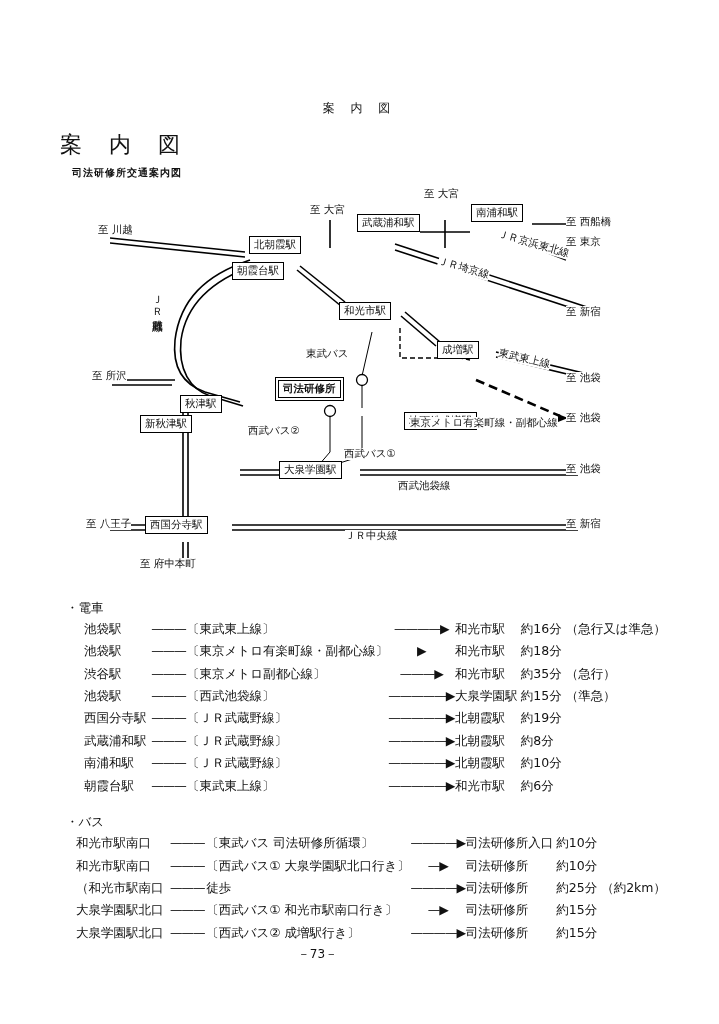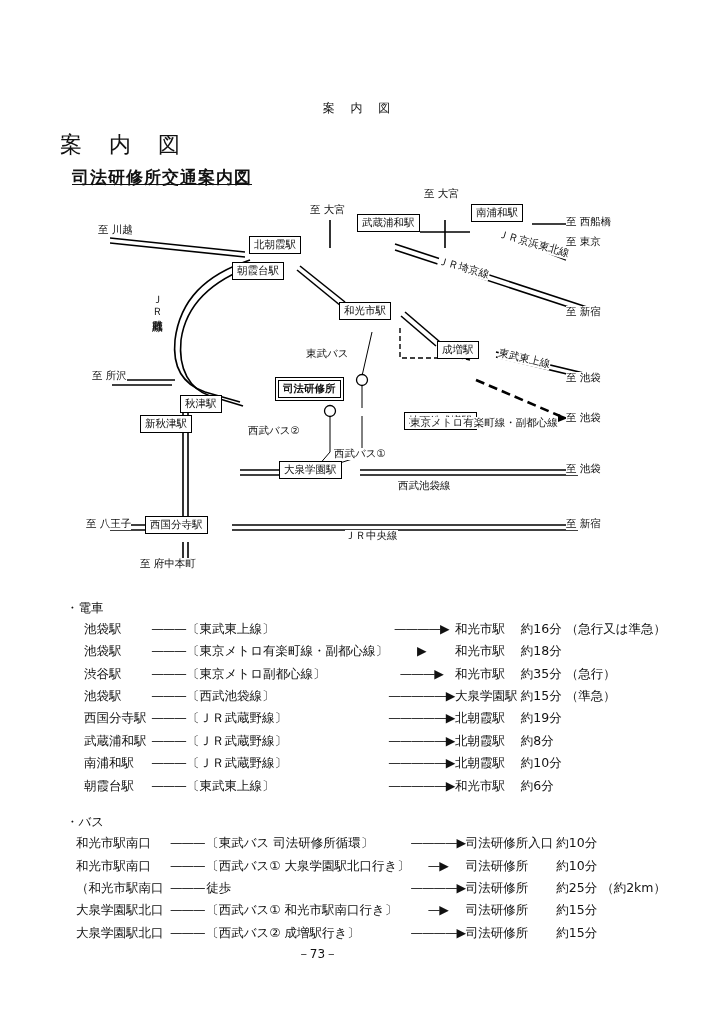--- a/index.html
+++ b/index.html
@@ -35,24 +35,23 @@
     top: 130px;
     left: 60px;
     font-size: 22px;
     letter-spacing: 10px;
     font-weight: 500;
   }
   .sub-title {
     position: absolute;
     top: 166px;
     left: 72px;
-    font-size: 17px;
+    font-size: 10px;
     font-weight: bold;
     letter-spacing: 1px;
-    text-decoration: underline;
   }
 
   
   .map {
     position: absolute;
     top: 180px;
     left: 0;
     width: 719px;
     height: 395px;
   }
@@ -236,21 +235,21 @@
     <div class="lbl" style="top:192px; left:566px;">至 池袋</div>
     <div class="lbl" style="top:232px; left:566px;">至 池袋</div>
     <div class="lbl" style="top:190px; left:92px;">至 所沢</div>
     <div class="lbl" style="top:283px; left:566px;">至 池袋</div>
     <div class="lbl" style="top:338px; left:86px;">至 八王子</div>
     <div class="lbl" style="top:338px; left:566px;">至 新宿</div>
     <div class="lbl" style="top:378px; left:140px;">至 府中本町</div>
 
     <div class="lbl" style="top:168px; left:306px;">東武バス</div>
     <div class="lbl" style="top:245px; left:248px;">西武バス②</div>
-    <div class="lbl" style="top:268px; left:334px;">西武バス①</div>
+    <div class="lbl" style="top:268px; left:344px;">西武バス①</div>
   </div>
 
   <div class="body-text">
 
     <div class="bullet">・電車</div>
     <table class="routes">
       <tbody>
         <tr>
           <td class="from">池袋駅</td>
           <td class="arrow1">———</td>

